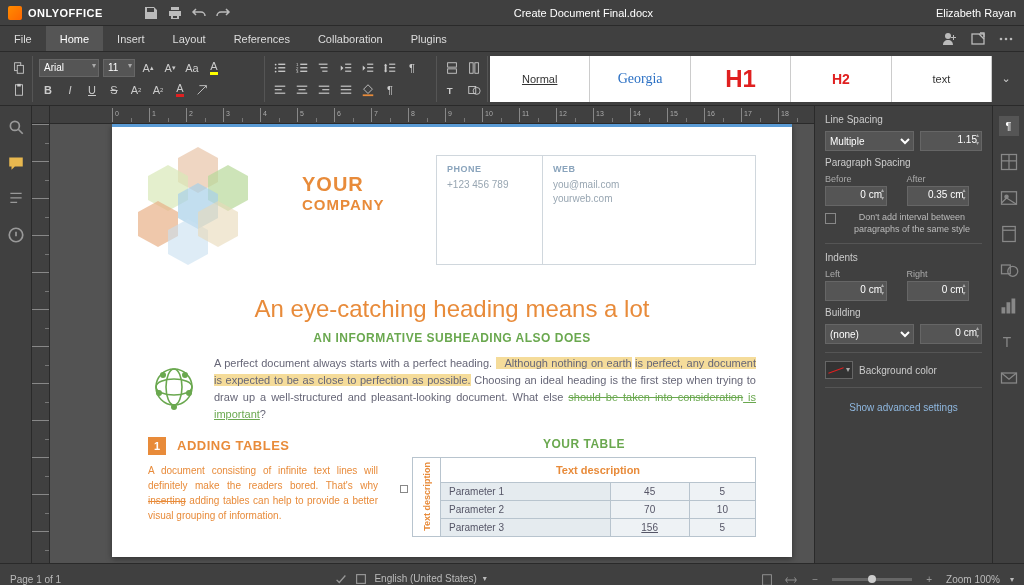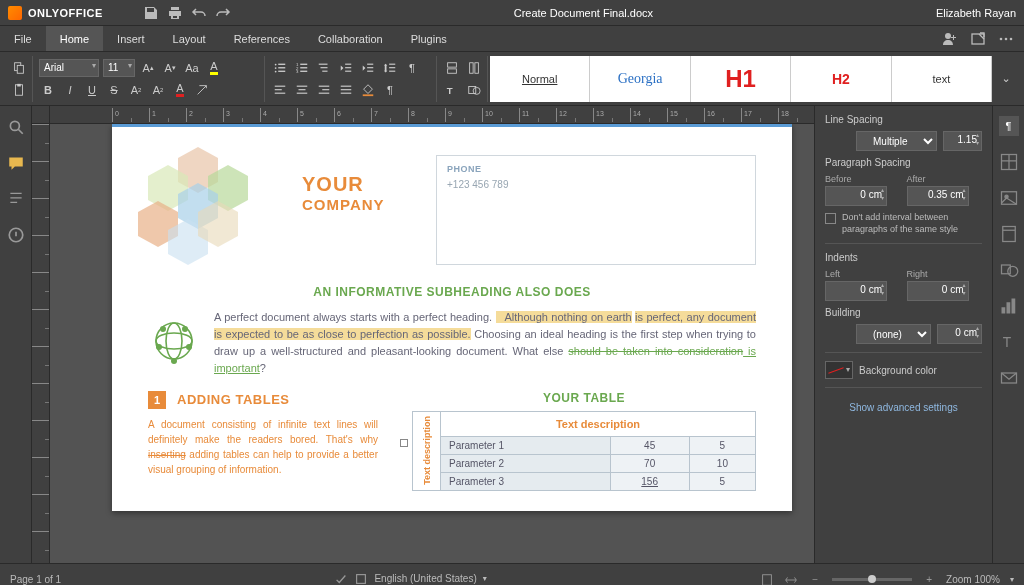--- a/index.html
+++ b/index.html
@@ -108,27 +108,27 @@
 .tbl-rowh span { writing-mode: vertical-rl; transform: rotate(180deg); display: inline-block; }
 .tbl-data td { background: #eef2f5; color: #556; }
 .tbl-data td:first-child { text-align: left; background: #e5ebef; }
 .deco-square { position: absolute; width: 8px; height: 8px; border: 1px solid #888; background: #fff; left: -12px; top: 28px; }
 .tbl-link { color: #6aa84f; text-decoration: underline; }
 
 
 .right-panel { width: 178px; background: #404040; border-left: 1px solid #2a2a2a; padding: 8px 10px; font-size: 10px; color: #ccc; display: flex; flex-direction: column; gap: 6px; }
 .rp-label { font-size: 10px; color: #ccc; }
 .rp-row { display: flex; gap: 6px; align-items: center; }
-.rp-select { background: #555; color: #fff; border: 1px solid #666; font-size: 10px; padding: 2px 12px; height: 20px; flex: 1; margin-left: 31px; }
+.rp-select { background: #555; color: #fff; border: 1px solid #666; font-size: 10px; padding: 2px 0; height: 20px; flex: 1; }
 .rp-spin { background: #555; color: #fff; border: 1px solid #666; font-size: 10px; padding: 2px 4px; height: 20px; width: 62px; text-align: right; position: relative; }
 .rp-spin::after { content: '▴\A▾'; white-space: pre; position: absolute; right: 2px; top: -1px; font-size: 6px; line-height: 8px; color: #aaa; }
 .rp-sub { display: flex; gap: 6px; }
 .rp-sub > div { flex: 1; }
 .rp-sublabel { font-size: 9px; color: #aaa; margin-bottom: 2px; }
-.rp-check { display: flex; align-items: flex-start; gap: 6px; font-size: 9px; color: #bbb; line-height: 1.3; }
+.rp-check { display: flex; align-items: flex-start; gap: 6px; font-size: 9px; color: #bbb; line-height: 1.3; text-align: center; }
 .rp-checkbox { width: 11px; height: 11px; border: 1px solid #888; flex-shrink: 0; margin-top: 1px; }
 .rp-divider { height: 1px; background: #555; margin: 2px 0; }
 .rp-swatch { width: 28px; height: 18px; border: 1px solid #666; background: #333; position: relative; cursor: pointer; }
 .rp-swatch::before { content: ''; position: absolute; left: 2px; top: 8px; width: 16px; height: 1px; background: #e02020; transform: rotate(-20deg); }
 .rp-swatch::after { content: '▾'; position: absolute; right: 2px; top: 3px; font-size: 8px; color: #aaa; }
 .rp-link { color: #8fb8e0; font-size: 10px; text-align: center; margin-top: 6px; cursor: pointer; }
 
 
 .right-rail { width: 32px; background: #404040; border-left: 1px solid #2a2a2a; display: flex; flex-direction: column; align-items: center; padding-top: 10px; gap: 16px; }
 .rr-btn { width: 20px; height: 20px; color: #888; cursor: pointer; display: flex; align-items: center; justify-content: center; }
@@ -533,24 +533,29 @@
             </div>
             <div class="company-block">
               <div class="company-your">YOUR</div>
               <div class="company-company">COMPANY</div>
             </div>
             <div class="contact-grid">
               <div class="contact-cell">
                 <div class="contact-label">PHONE</div>
                 <div class="contact-val">+123 456 789</div>
               </div>
+              <div class="contact-cell">
+                <div class="contact-label">WEB</div>
+                <div class="contact-val"><span>you@mail.com</span><br><span>yourweb.com</span></div>
+              </div>
             </div>
           </div>
 
           <div class="doc-body">
+            <div class="doc-h1">An eye-catching heading means a lot</div>
             <div class="doc-h2">AN INFORMATIVE SUBHEADING ALSO DOES</div>
             <div class="doc-para-wrap">
               <div class="globe-icon">
                 <svg viewBox="0 0 52 52" fill="none" stroke="#6aa84f" stroke-width="1.6">
                   <circle cx="26" cy="26" r="18"></circle>
                   <ellipse cx="26" cy="26" rx="18" ry="8"></ellipse>
                   <ellipse cx="26" cy="26" rx="8" ry="18"></ellipse>
                   <circle cx="15" cy="14" r="3" fill="#6aa84f" stroke="none"></circle>
                   <circle cx="37" cy="14" r="3" fill="#6aa84f" stroke="none"></circle>
                   <circle cx="11" cy="32" r="3" fill="#6aa84f" stroke="none"></circle>

